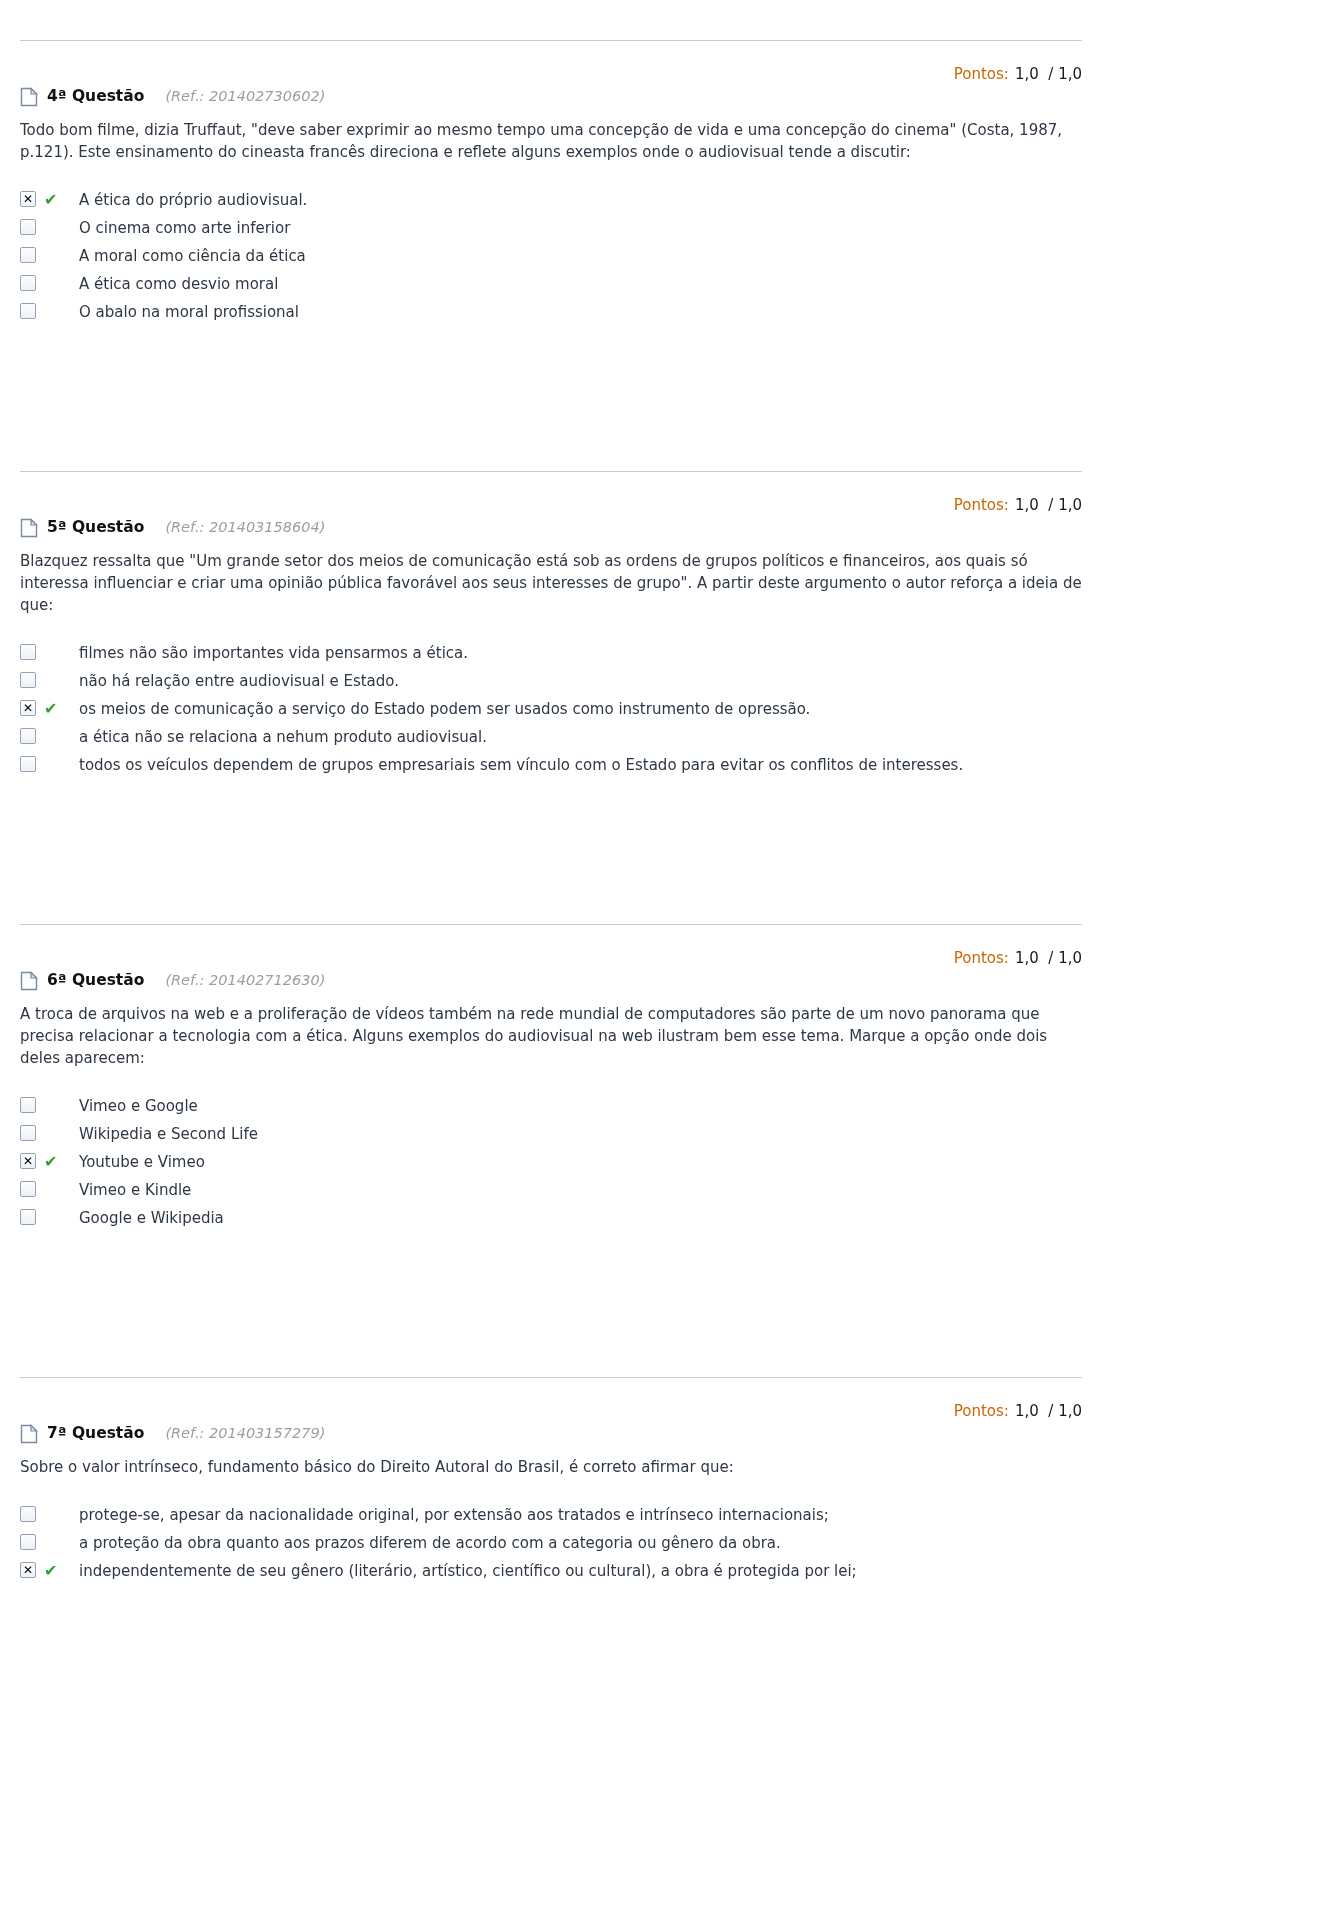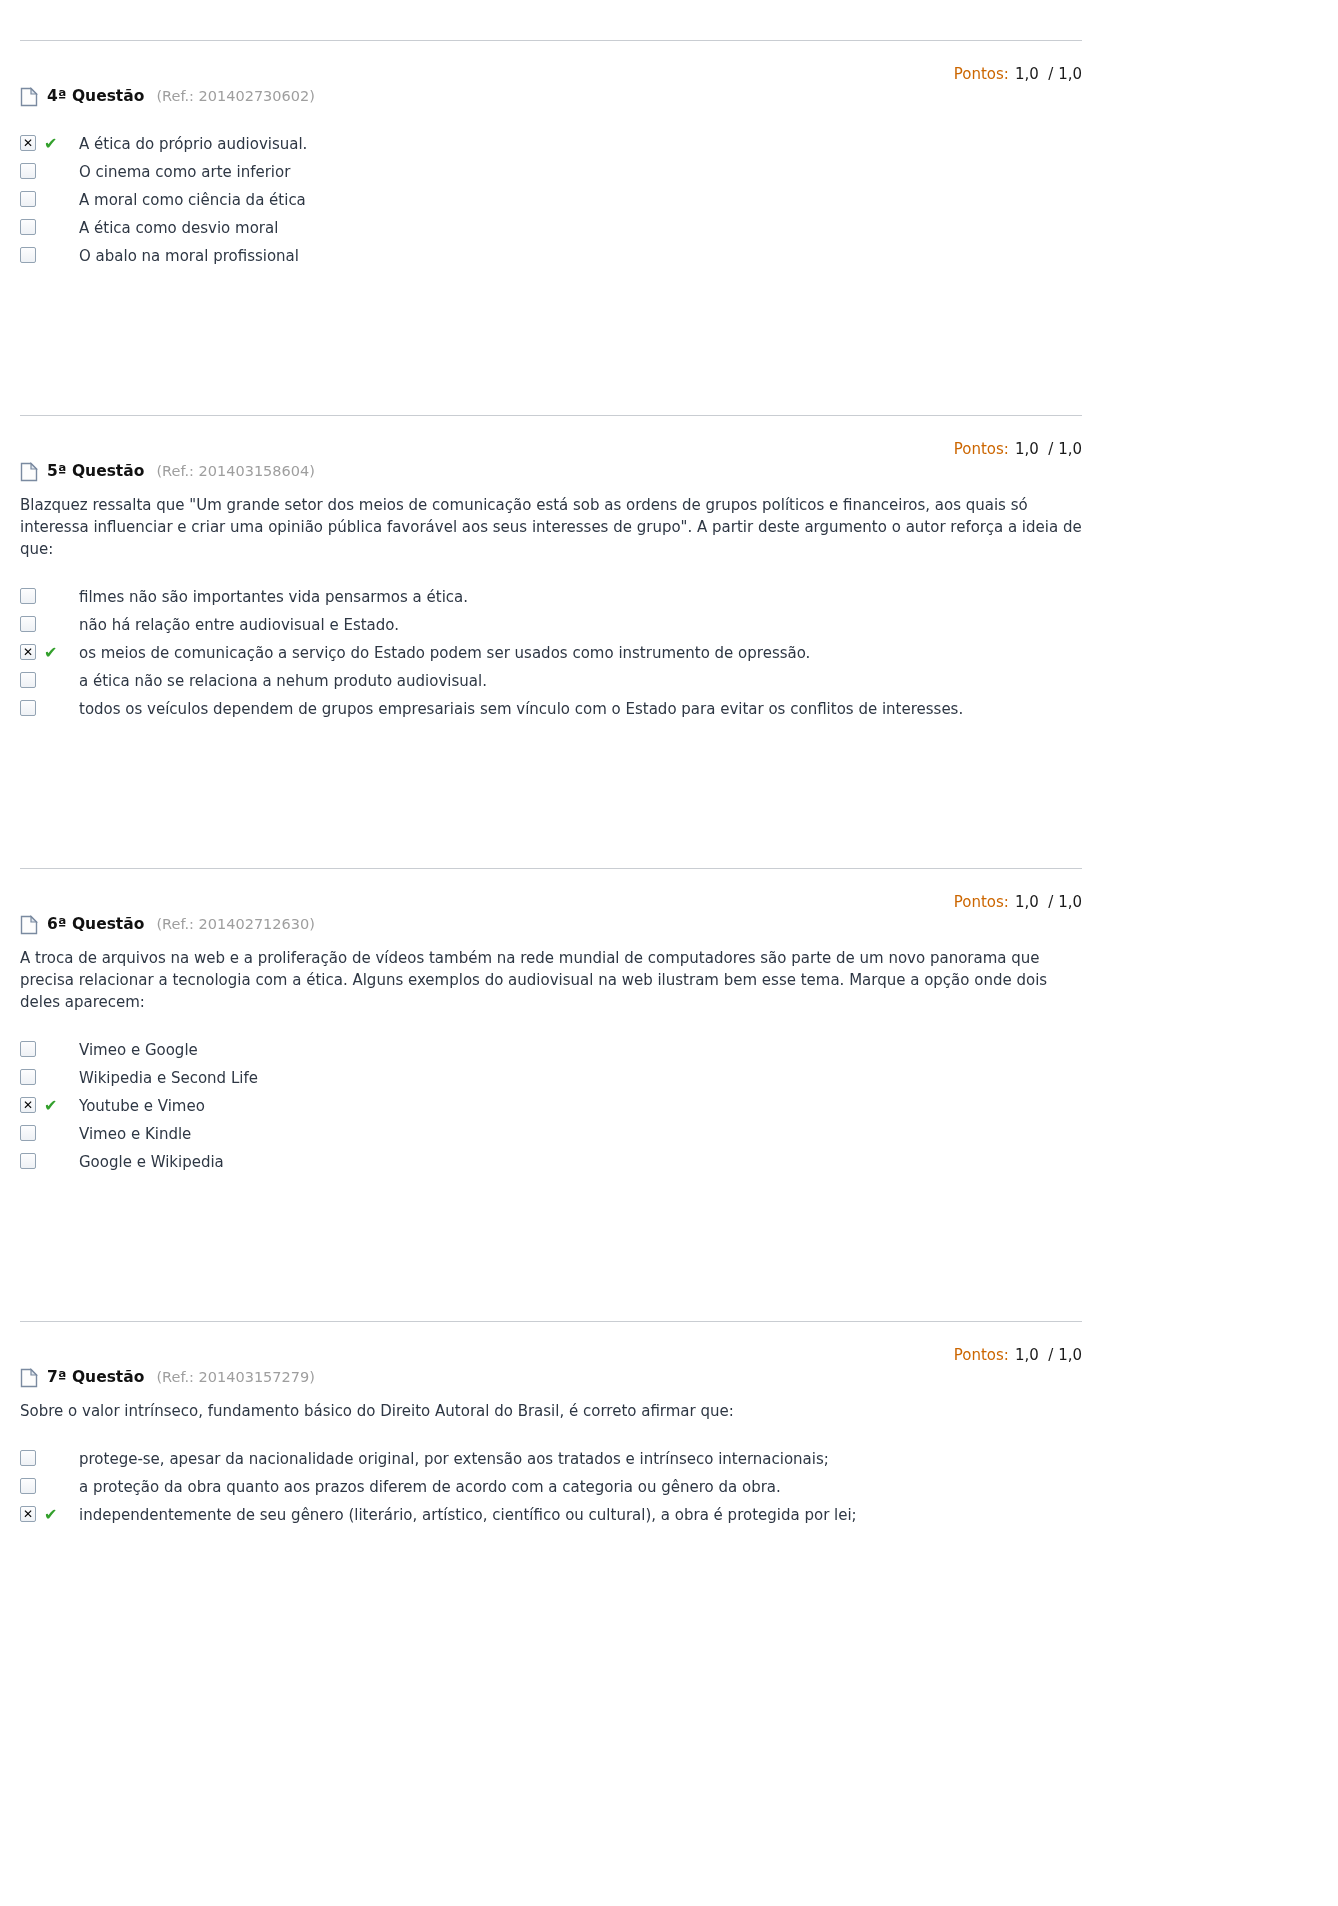--- a/index.html
+++ b/index.html
@@ -49,23 +49,24 @@
     display:inline-flex;
   }
   .q-title{
     font-weight:bold;
     color:var(--title);
     font-size:15.5px;
     white-space:nowrap;
   }
   .q-ref{
     color:var(--ref);
-    margin-left:12px;
+    margin-left:21px;
     font-size:14.5px;
     white-space:nowrap;
+    font-style:italic;
   }
   .q-points{
     margin-left:auto;
     white-space:pre;
   }
   .points-label{
     color:var(--points);
     font-size:15px;
   }
   .points-value{
@@ -130,20 +131,21 @@
           <path d="M1.5 1.5 h9.5 l5.5 5.5 v11.5 h-15 z" fill="#fdfdfd" stroke="#7a8aa0" stroke-width="1.4"></path>
           <path d="M11 1.5 v5.5 h5.5 z" fill="#dfe6ee" stroke="#7a8aa0" stroke-width="1.2"></path>
         </svg>
       </span>
       <span class="q-title">4ª Questão</span>
       <span class="q-ref">(Ref.: 201402730602)</span>
       <span class="q-points">
         <span class="points-label">Pontos:</span><span class="points-value">1,0  / 1,0</span>
       </span>
     </div>
+    <p class="q-text">Todo bom filme, dizia Truffaut, "deve saber exprimir ao mesmo tempo uma concepção de vida e uma concepção do cinema" (Costa, 1987, p.121). Este ensinamento do cineasta francês direciona e reflete alguns exemplos onde o audiovisual tende a discutir:</p>
     <div class="options">
   <div class="option">
     <span class="checkbox">✕</span>
     <span class="check-slot">✔</span>
     <span class="option-label">A ética do próprio audiovisual.</span>
   </div>
 
   <div class="option">
     <span class="checkbox"></span>
     <span class="check-slot"></span>

